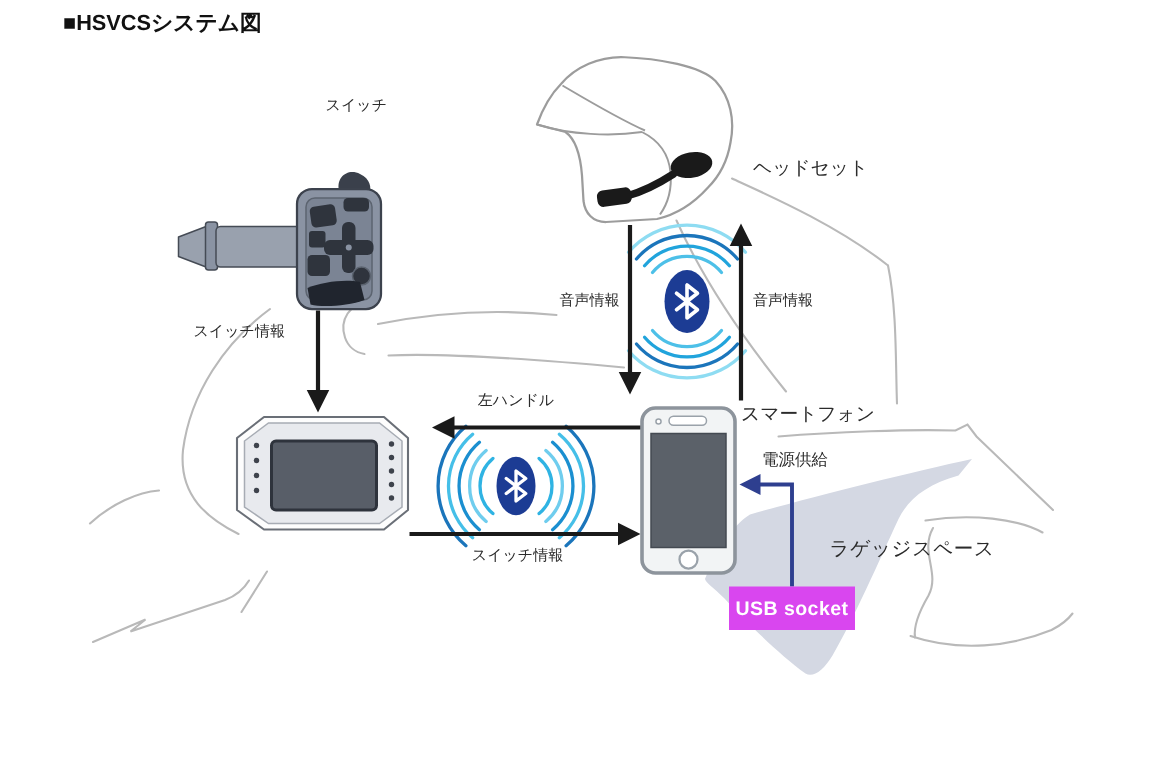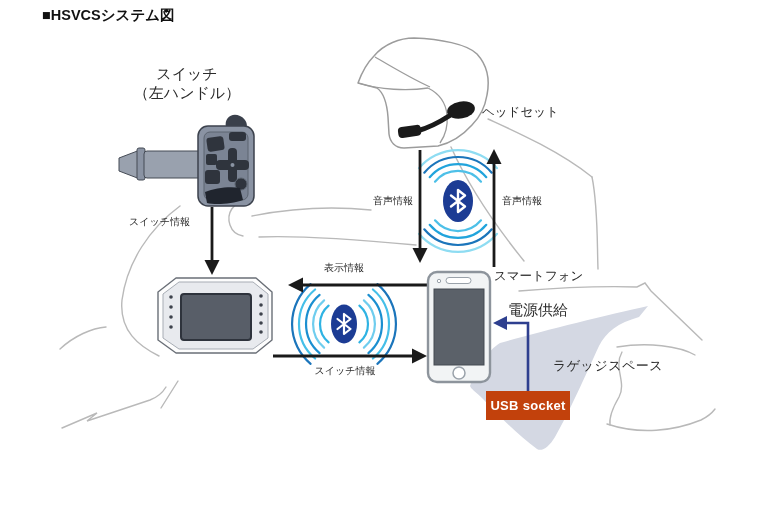--- a/index.html
+++ b/index.html
@@ -4,27 +4,27 @@
 <style>
   html,body{margin:0;padding:0;background:#fff;}
   #stage{
     position:relative;width:768px;height:452px;background:#ffffff;overflow:hidden;
     font-family:"Liberation Sans","DejaVu Sans",sans-serif;color:#2b2b2b;
   }
   #diagram-svg{position:absolute;left:0;top:0;}
   .lbl{position:absolute;white-space:nowrap;font-size:12px;line-height:1.25;color:#2b2b2b;}
   .lbl.small{font-size:10px;}
   .title{position:absolute;left:42px;top:6px;font-size:14.5px;font-weight:700;color:#111;}
-  #switch-label{left:116px;top:65px;width:142px;text-align:center;font-size:15px;}
+  #switch-label{left:116px;top:65px;width:142px;text-align:right;font-size:10px;}
   #label-switch-info-v{left:129px;top:216px;}
-  #label-headset{left:482px;top:105px;font-size:12.5px;}
+  #label-headset{left:502px;top:105px;font-size:12.5px;}
   #label-audio-left{left:358px;top:195px;width:55px;text-align:right;}
   #label-audio-right{left:502px;top:195px;}
   #label-smartphone{left:494px;top:269px;font-size:12.5px;}
-  #label-power{left:508px;top:301px;font-size:15px;text-align:right;}
+  #label-power{left:508px;top:301px;font-size:11px;text-align:right;}
   #label-display-info{left:309px;top:262px;width:70px;text-align:center;}
   #label-switch-info-h{left:309px;top:365px;width:72px;text-align:center;}
   #label-meter{left:72px;top:360px;font-size:13px;}
   #label-luggage{left:553px;top:358px;font-size:13px;letter-spacing:0.5px;}
   #usb-badge{
     position:absolute;left:486px;top:391px;width:84px;height:29px;
     display:flex;align-items:center;justify-content:center;
     color:#fff;font-weight:700;font-size:13px;letter-spacing:0.3px;
   }
 </style>
@@ -167,28 +167,27 @@
     <g>
       <path d="M 528,391 L 528,323 L 506,323" fill="none" stroke="#2e3f8f" stroke-width="2.6"></path>
       <path d="M 493,323 L 507,316 L 507,330 Z" fill="#2e3f8f"></path>
     </g>
   </svg>
 
   <div class="title">■HSVCSシステム図</div>
 
   <div id="switch-label" class="lbl">
     <div>スイッチ</div>
-    <div>（左ハンドル）</div>
   </div>
 
   <div id="label-switch-info-v" class="lbl small">スイッチ情報</div>
   <div id="label-headset" class="lbl">ヘッドセット</div>
   <div id="label-audio-left" class="lbl small">音声情報</div>
   <div id="label-audio-right" class="lbl small">音声情報</div>
   <div id="label-smartphone" class="lbl">スマートフォン</div>
   <div id="label-power" class="lbl">電源供給</div>
-  <div id="label-display-info" class="lbl small">表示情報</div>
+  <div id="label-display-info" class="lbl small">左ハンドル</div>
   <div id="label-switch-info-h" class="lbl small">スイッチ情報</div>
   <div id="label-luggage" class="lbl">ラゲッジスペース</div>
 
-  <div id="usb-badge" style="background: #c2410c;">USB socket</div>
+  <div id="usb-badge" style="background: #d946ef;">USB socket</div>
 
 </div>
 
 </body></html>

